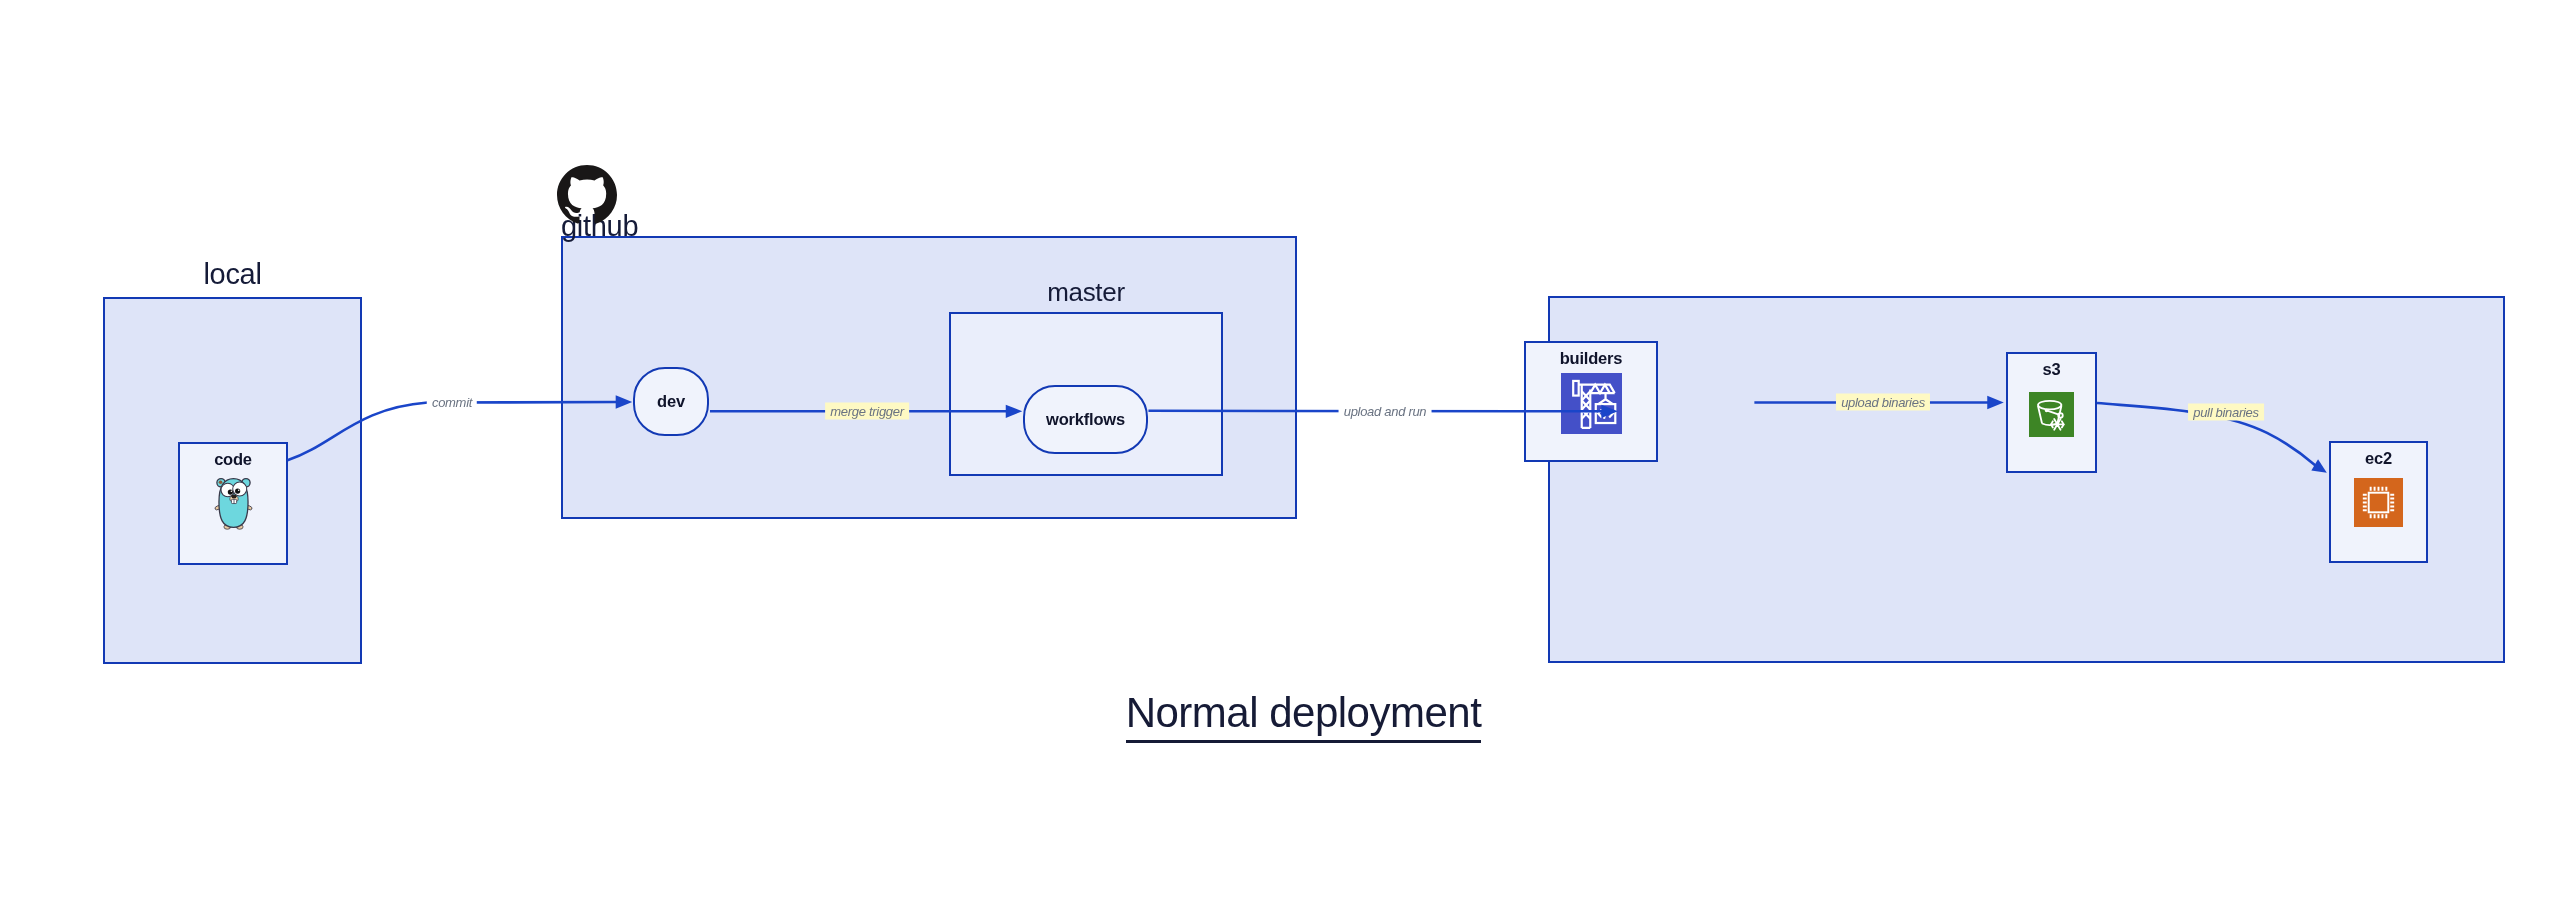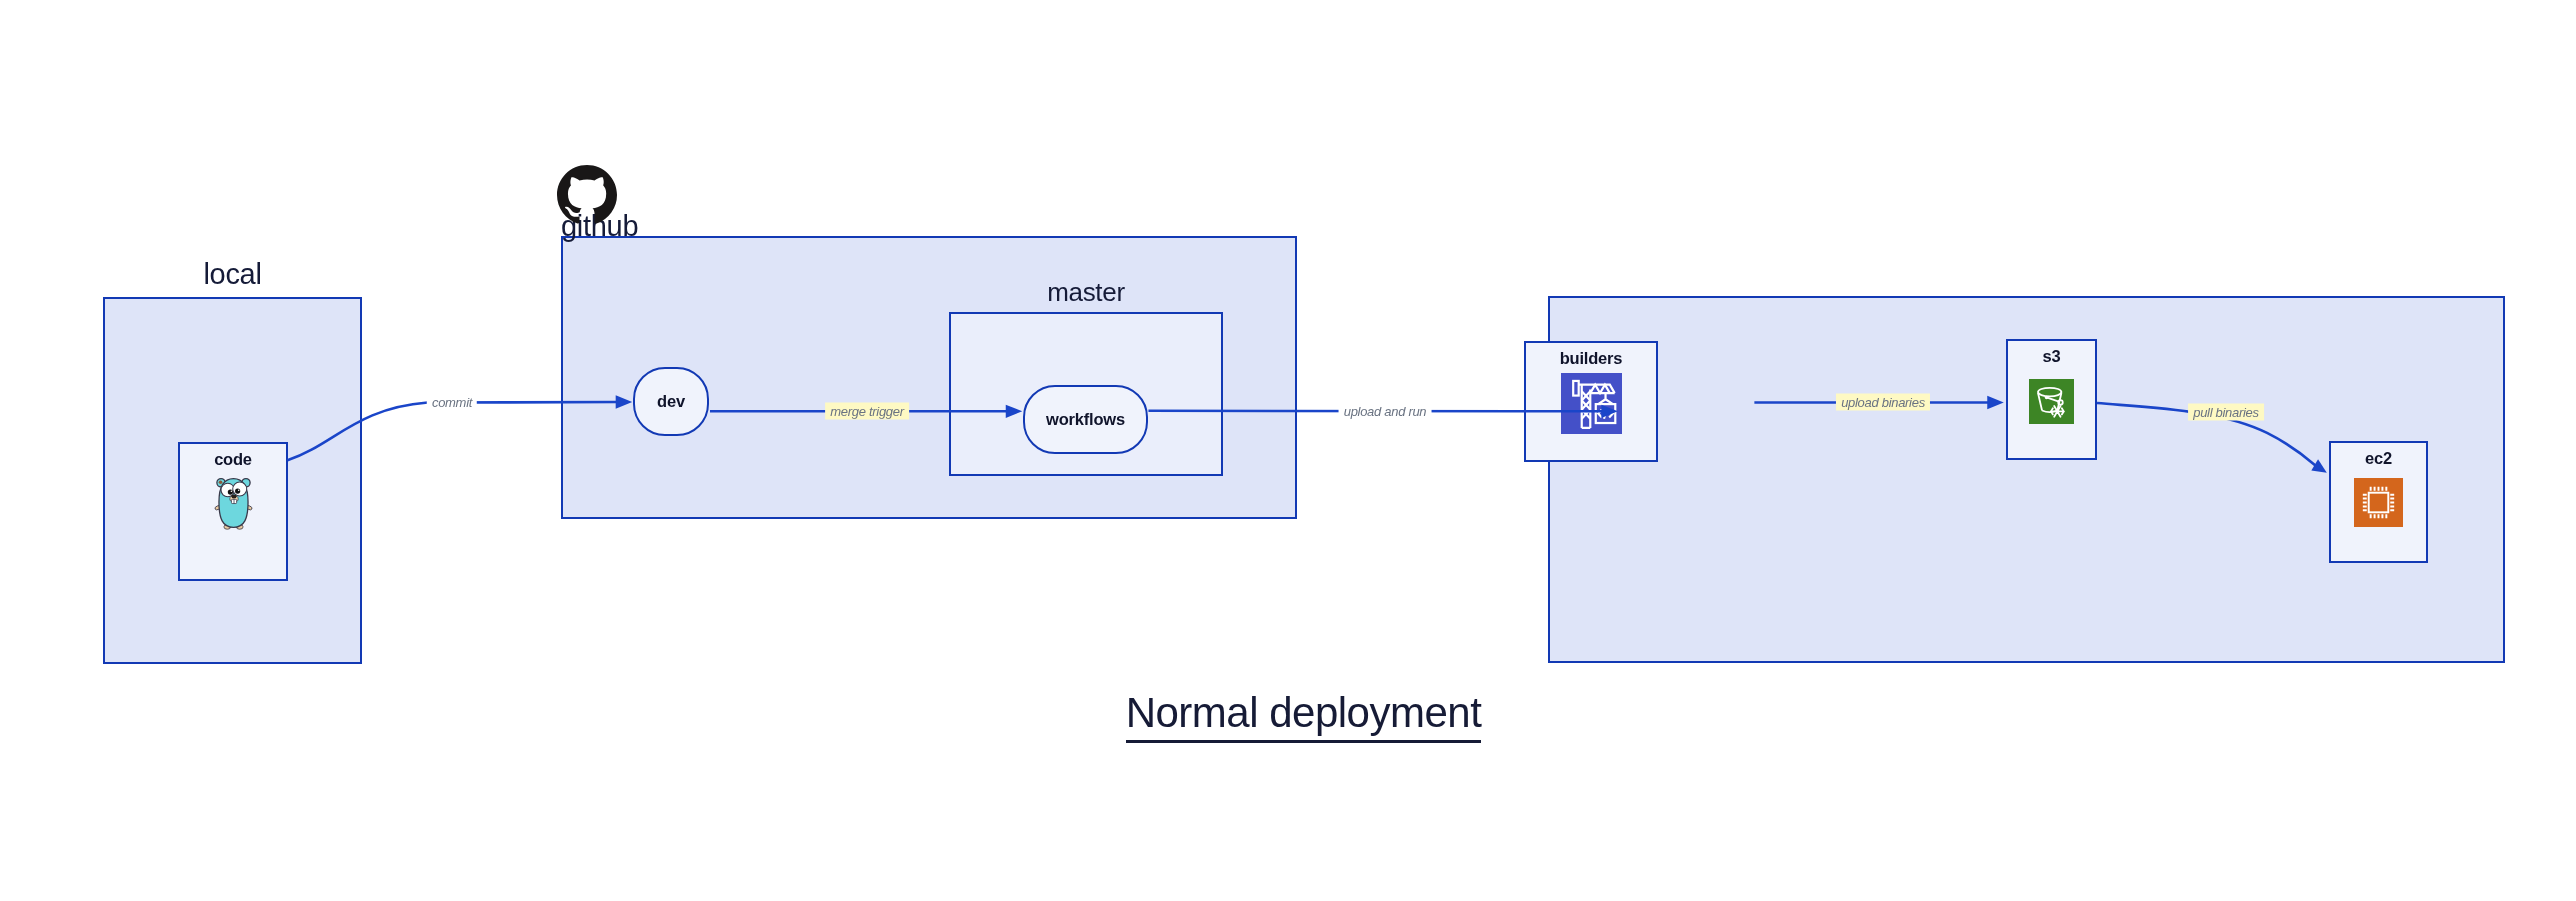--- a/index.html
+++ b/index.html
@@ -61,21 +61,21 @@
       <polygon points="4516,917 4486,913 4499,891"></polygon>
     </g>
   </svg>
 
   <div class="edge-label on-white" style="left:452px;top:402px;">commit</div>
   <div class="edge-label on-lav" style="left:867px;top:411px;">merge trigger</div>
   <div class="edge-label on-white" style="left:1385px;top:411px;">upload and run</div>
   <div class="edge-label on-lav" style="left:1883px;top:402px;">upload binaries</div>
   <div class="edge-label on-lav" style="left:2226px;top:412px;">pull binaries</div>
 
-  <div class="leaf-box top" style="left:178px;top:442px;width:110px;height:139px;">
+  <div class="leaf-box top" style="left:178px;top:442px;width:110px;height:123px;">
     <span class="leaf-label">code</span>
     <svg class="node-icon" style="margin-top:7.2px;" width="39" height="54" viewBox="0 0 74 104">
       <circle cx="13" cy="13" r="8" fill="#6dd7de" stroke="#39394a" stroke-width="2.5"></circle>
       <circle cx="12" cy="12" r="3.5" fill="#8a5a3c"></circle>
       <circle cx="61" cy="13" r="8" fill="#6dd7de" stroke="#39394a" stroke-width="2.5"></circle>
       <ellipse cx="7" cy="61" rx="6" ry="3.5" fill="#e9c9a1" stroke="#39394a" stroke-width="1.5" transform="rotate(-25 7 61)"></ellipse>
       <ellipse cx="67" cy="61" rx="6" ry="3.5" fill="#e9c9a1" stroke="#39394a" stroke-width="1.5" transform="rotate(25 67 61)"></ellipse>
       <ellipse cx="25" cy="98" rx="6.5" ry="4.5" fill="#e9c9a1" stroke="#39394a" stroke-width="1.5"></ellipse>
       <ellipse cx="49" cy="98" rx="6.5" ry="4.5" fill="#e9c9a1" stroke="#39394a" stroke-width="1.5"></ellipse>
       <path d="M37 5 C17 5 9 22 9 50 C9 82 16 99 37 99 C58 99 65 82 65 50 C65 22 57 5 37 5 Z" fill="#6dd7de" stroke="#39394a" stroke-width="2.5"></path>
@@ -112,21 +112,21 @@
         <path d="M48 33 L56 19 L64 33 L72 19 L80 33"></path>
         <path d="M73 33 V43 M73 43 L61 51 M73 43 L85 51"></path>
         <rect x="57" y="51" width="32" height="31" fill="#4450c8"></rect>
         <polyline points="67,60 61,66.5 67,73"></polyline>
         <polyline points="79,60 85,66.5 79,73"></polyline>
         <line x1="70.5" y1="75" x2="75.5" y2="58"></line>
       </g>
     </svg>
   </div>
 
-  <div class="leaf-box top" style="left:2006px;top:339px;width:91px;height:121px;">
+  <div class="leaf-box top" style="left:2006px;top:352px;width:91px;height:121px;">
     <span class="leaf-label">s3</span>
     <svg class="node-icon" style="margin-top:12.4px;" width="45" height="45" viewBox="0 0 100 100">
       <rect width="100" height="100" fill="#3d8525"></rect>
       <g stroke="#ffffff" stroke-width="4" fill="none">
         <ellipse cx="46" cy="29" rx="26" ry="9.5"></ellipse>
         <path d="M20 31 L29 70 M72 31 L63 70"></path>
         <path d="M29 70 Q46 77 63 70"></path>
         <path d="M39 41 L68 51"></path>
         <circle cx="70" cy="52" r="5"></circle>
       </g>

